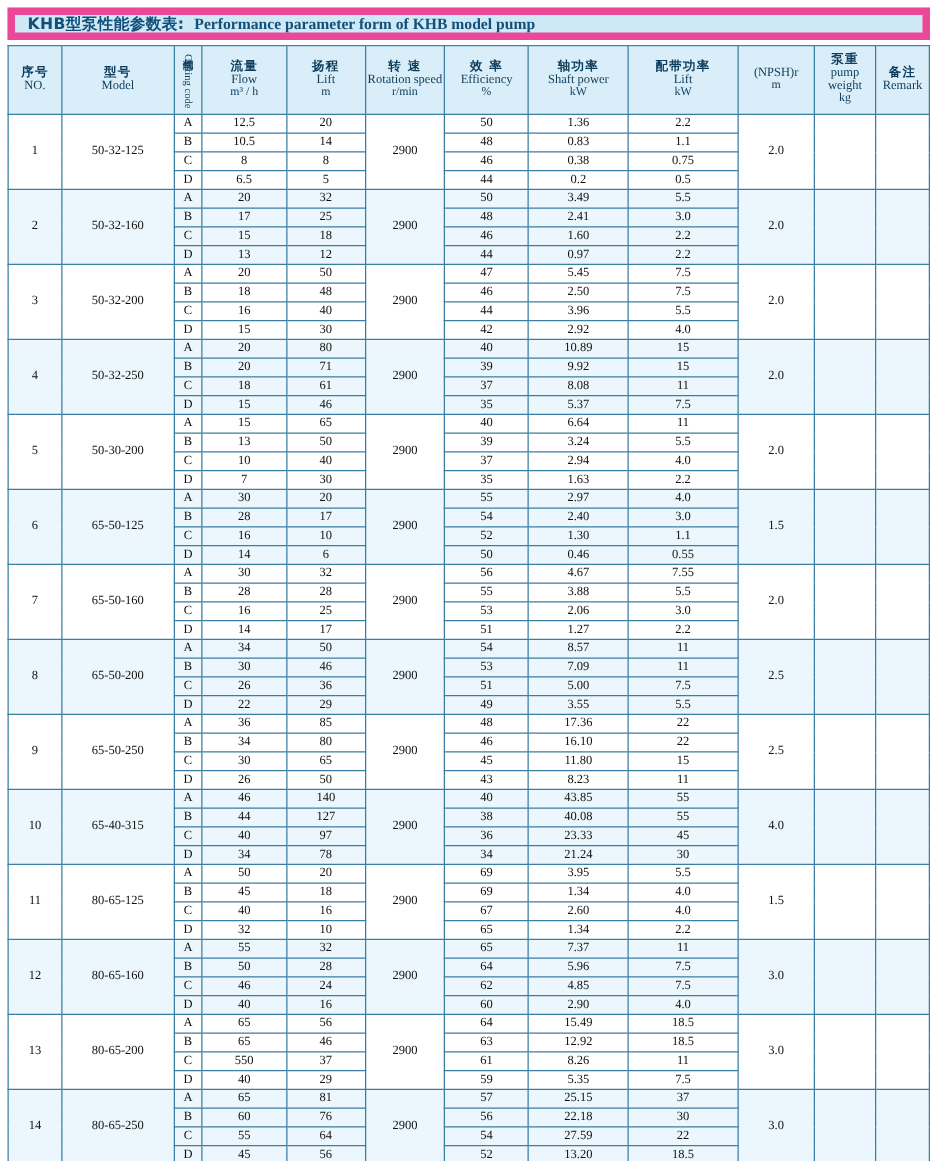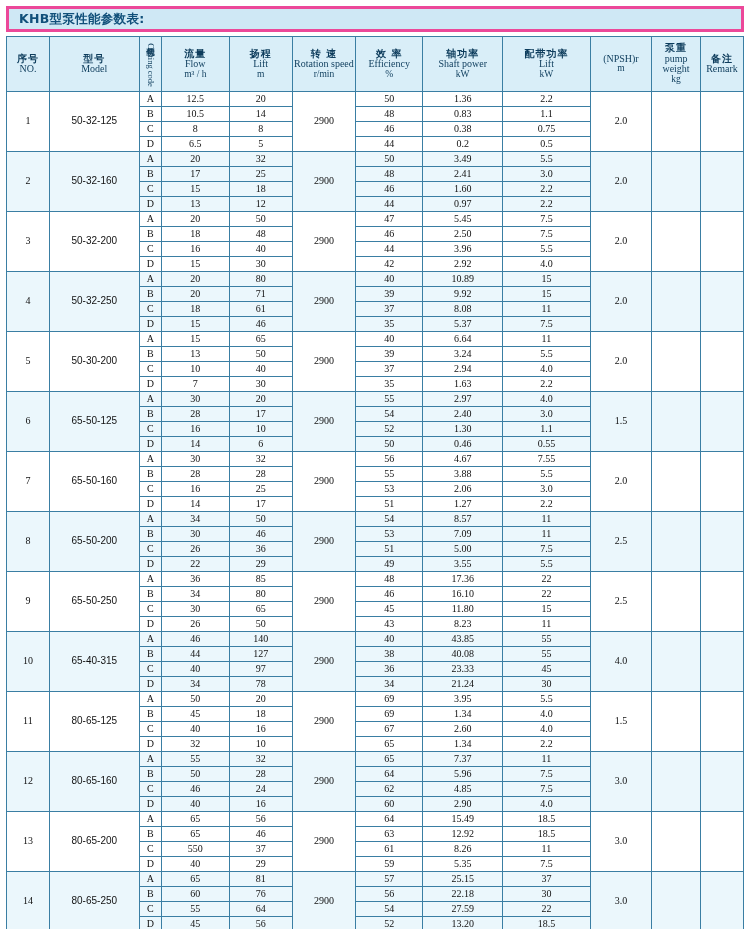--- a/index.html
+++ b/index.html
@@ -6,21 +6,21 @@
   body{
     width:750px;
     background:#ffffff;
     font-family:"Liberation Serif", serif;
     color:#111;
   }
   .sheet{width:750px;position:relative;padding:0;box-sizing:border-box;}
   .title-bar{
     margin:6px 6px 4px 6px;
     background:#cfe8f5;
-    border:3px solid #ec4899;
+    border:6px solid #ec4899;
     height:26px;
     display:flex;
     align-items:center;
     padding-left:10px;
     box-sizing:border-box;
   }
   .title-cn{
     font-family:"DejaVu Sans", sans-serif;
     font-size:12.5px;
     font-weight:bold;
@@ -81,33 +81,34 @@
     font-size:8.5px;
     line-height:1.05;
     margin:0 auto;
     height:48px;
     color:#0d3c5c;
     white-space:nowrap;
   }
   .row-alt td{background:#ebf7fc;}
   .row-plain td{background:#ffffff;}
   td.no-cell,td.model-cell{font-size:11px;}
-  td.model-cell{font-family:Liberation Sans, sans-serif;}
+  td.model-cell{font-family:Liberation Serif, serif;}
   td.cut{font-size:10px;}
   tbody tr{height:15px;}
   td.spanner{font-size:11px;}
   .blank{}
 </style>
 </head>
 <body>
 
 <div class="sheet">
 
   <div class="title-bar">
     <span class="title-cn">KHB型泵性能参数表:</span>
+    <span class="title-en">Performance parameter form of KHB model pump</span>
   </div>
 
   <table class="perf">
     <colgroup>
       <col style="width:42px">
       <col style="width:88px">
       <col style="width:22px">
       <col style="width:66px">
       <col style="width:62px">
       <col style="width:62px">

